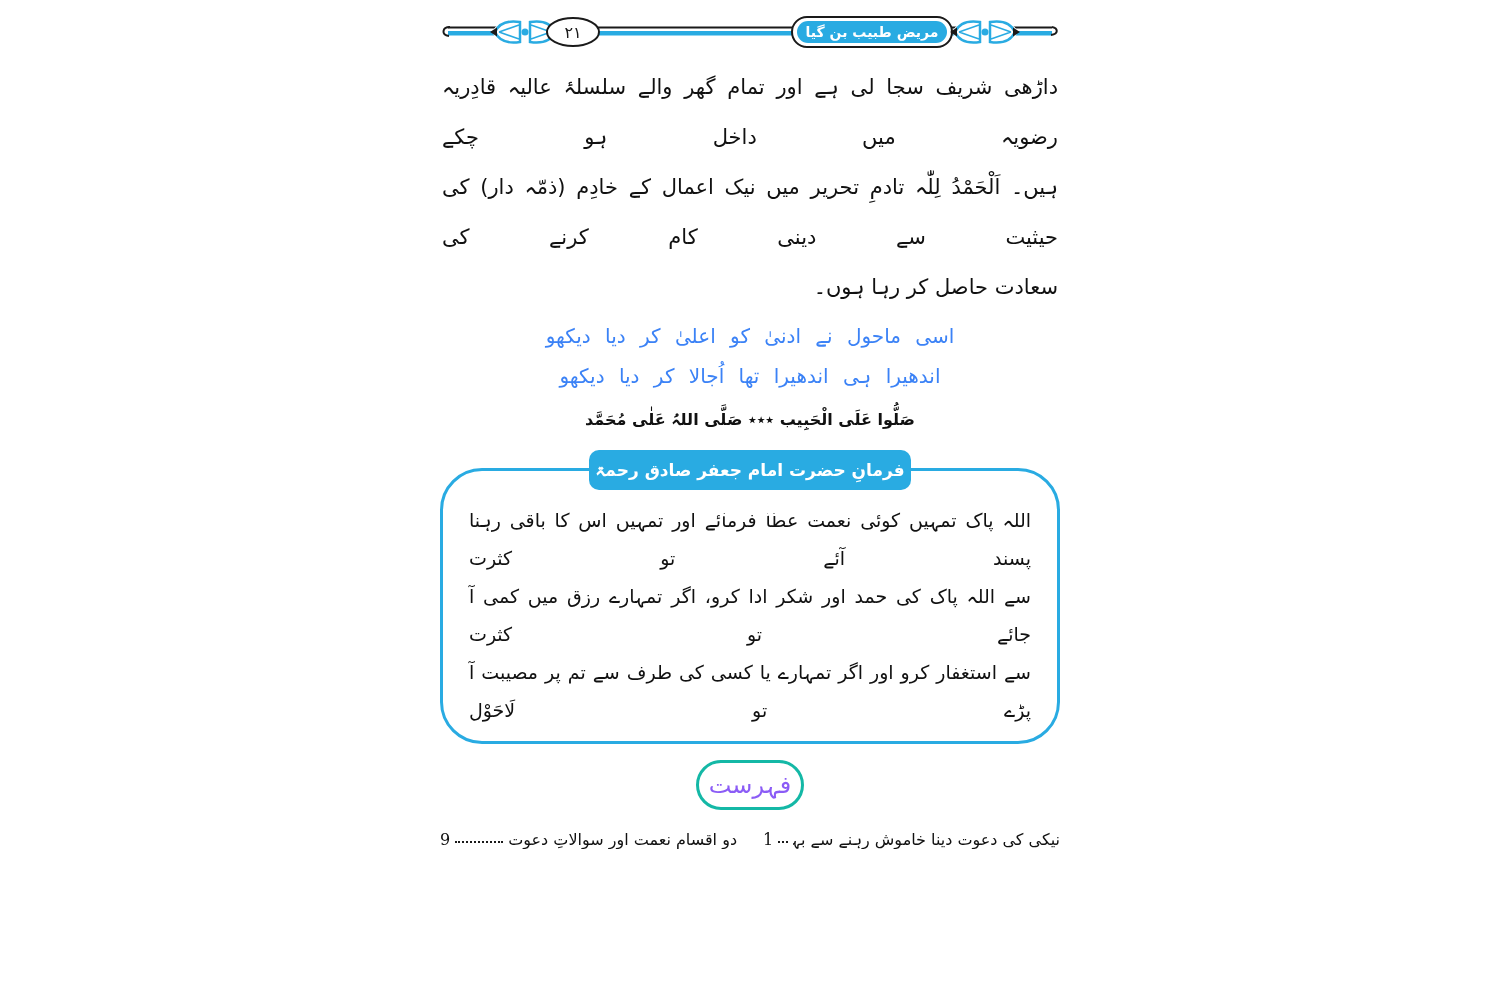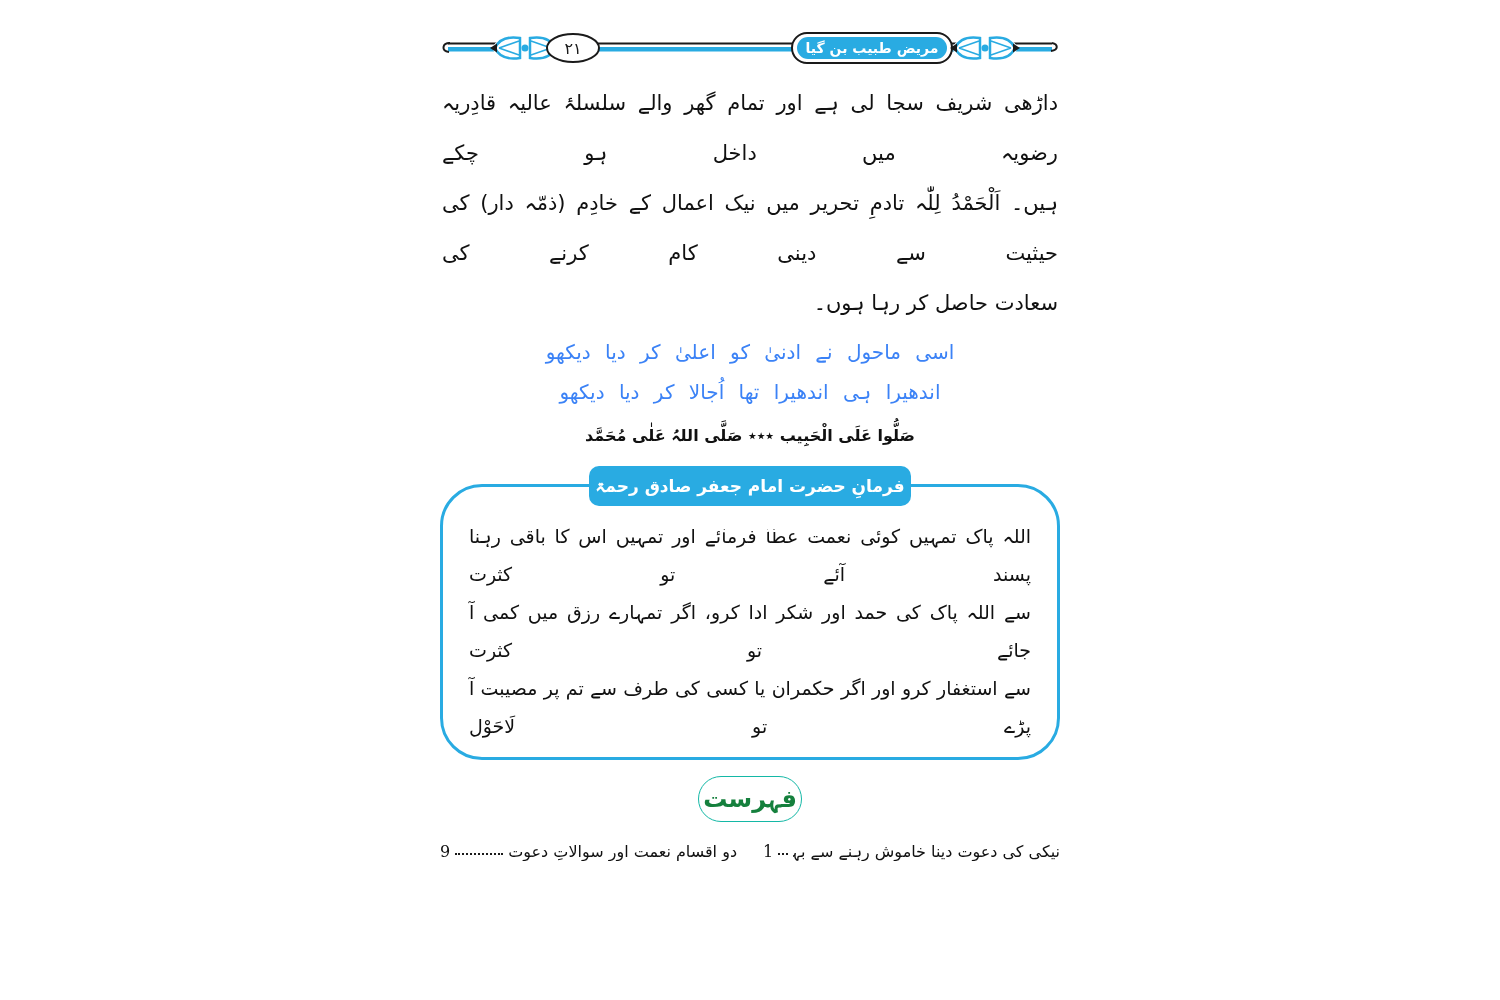--- a/index.html
+++ b/index.html
@@ -2,21 +2,21 @@
 <html lang="ur"><head>
 <meta charset="utf-8">
 <style>
   html,body { margin:0; padding:0; }
   body {
     width:1500px; height:1000px; overflow:hidden;
     background:#ffffff; color:#111;
     font-family:"DejaVu Sans", sans-serif;
     position:relative;
   }
-  .page-col { position:absolute; left:440px; top:16px; width:620px; }
+  .page-col { position:absolute; left:440px; top:0; width:620px; }
 
   .rule-svg { display:block; }
   .header-rule { margin-top:12px; }
 
   .body-text { direction:rtl; margin:10px 2px 0; }
   .body-line {
     font-size:21px; line-height:50px;
     text-align:justify; text-align-last:justify;
   }
   .body-line.last-line { text-align:right; text-align-last:right; }
@@ -42,23 +42,23 @@
     padding:30px 26px 12px; direction:rtl;
     background:#fff;
   }
   .quote-line {
     font-size:19px; line-height:38px;
     text-align:justify; text-align-last:justify;
   }
 
   .fehrist-pill {
     width:102px; height:44px; margin:16px auto 0;
-    border:1px solid #14b8a6; border-radius:26px;
-    color:#15803d; text-align:center;
-    font-size:24px; font-weight:bold; line-height:44px;
+    border:3px solid #14b8a6; border-radius:26px;
+    color:#8b5cf6; text-align:center;
+    font-size:24px; font-weight:normal; line-height:44px;
     direction:rtl;
   }
 
   .toc { display:flex; direction:rtl; gap:26px; margin-top:12px; }
   .toc-col { flex:1; min-width:0; }
   .toc-row {
     display:flex; direction:rtl; align-items:flex-end;
     height:27px; font-size:16px; white-space:nowrap;
   }
   .toc-title { overflow:hidden; }
@@ -121,21 +121,21 @@
     <div class="poetry-line">اسی ماحول نے ادنیٰ کو اعلیٰ کر دیا دیکھو</div>
     <div class="poetry-line">اندھیرا ہی اندھیرا تھا اُجالا کر دیا دیکھو</div>
   </div>
 
   <div class="salawat">صَلُّوا عَلَی الْحَبِیب ٭٭٭ صَلَّی اللہُ عَلٰی مُحَمَّد</div>
 
   <div class="quote-badge">فرمانِ حضرت امام جعفر صادق رحمۃ اللہ علیہ</div>
   <div class="quote-box">
     <div class="quote-line">اللہ پاک تمہیں کوئی نعمت عطا فرمائے اور تمہیں اس کا باقی رہنا پسند آئے تو کثرت</div>
     <div class="quote-line">سے اللہ پاک کی حمد اور شکر ادا کرو، اگر تمہارے رزق میں کمی آ جائے تو کثرت</div>
-    <div class="quote-line">سے استغفار کرو اور اگر حکمران یا کسی کی طرف سے تم پر مصیبت آ پڑے تو لَاحَوْل</div>
+    <div class="quote-line">سے استغفار کرو اور اگر تمہارے یا کسی کی طرف سے تم پر مصیبت آ پڑے تو لَاحَوْل</div>
   </div>
 
   <div class="fehrist-pill">فہرست</div>
 
   <div class="toc">
 
     <div class="toc-col">
       <div class="toc-row">
         <span class="toc-title">نیکی کی دعوت دینا خاموش رہنے سے بہتر ہے</span>
         <span class="toc-dots"></span>

